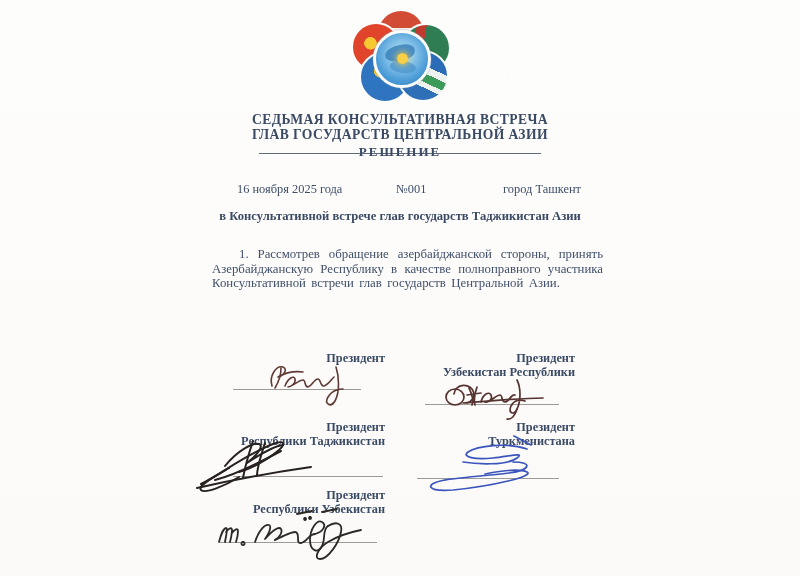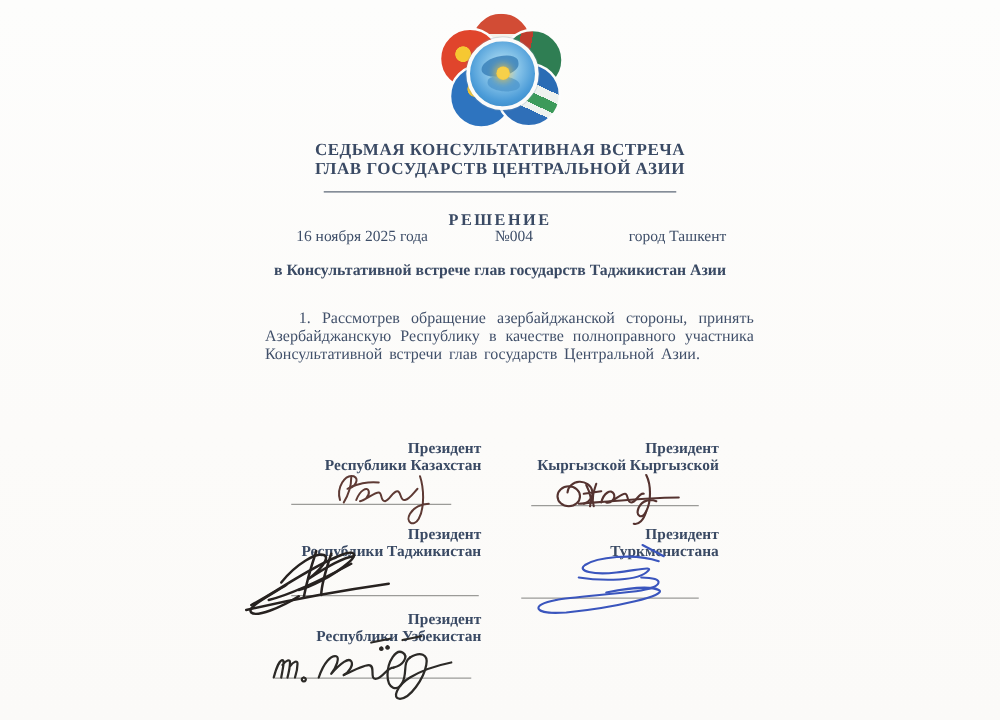--- a/index.html
+++ b/index.html
@@ -34,21 +34,21 @@
     background:#4f97cd; border-radius:45% 55% 50% 50%; transform:rotate(6deg); opacity:.8; }
   .globe .sun { position:absolute; left:21px; top:20px; width:11px; height:11px;
     border-radius:50%; background:radial-gradient(circle,#f7d04a 0 55%, #edb92f 100%);
     box-shadow:0 0 5px 2px rgba(245,200,60,.55); }
 
   
   .title { position:absolute; top:112px; left:0; width:100%; text-align:center;
     font-weight:bold; font-size:13.6px; line-height:15.3px; letter-spacing:.4px; color:#3a4a64; }
   .hr-title { position:absolute; top:153px; left:259px; width:282px; height:0;
     border-top:1.2px solid #5d6878; }
-  .doc-type { position:absolute; top:168px; left:0; width:100%; text-align:center;
+  .doc-type { position:absolute; top:144px; left:0; width:100%; text-align:center;
     font-weight:bold; font-size:13px; letter-spacing:2px; color:#3a4a64; }
 
   
   .meta-row { position:absolute; top:182px; left:225px; width:391px; height:16px; font-size:12.4px; }
   .meta-date { position:absolute; left:12px; }
   .meta-num  { position:absolute; left:171px; }
   .meta-city { position:absolute; left:278px; }
 
   
   .subject { position:absolute; top:209px; left:0; width:100%; text-align:center;
@@ -88,51 +88,50 @@
 
     <div class="title">
       <div>СЕДЬМАЯ КОНСУЛЬТАТИВНАЯ ВСТРЕЧА</div>
       <div>ГЛАВ ГОСУДАРСТВ ЦЕНТРАЛЬНОЙ АЗИИ</div>
     </div>
     <div class="hr-title"></div>
     <div class="doc-type">РЕШЕНИЕ</div>
 
     <div class="meta-row">
       <span class="meta-date">16 ноября 2025 года</span>
-      <span class="meta-num">№004</span>
+      <span class="meta-num">№001</span>
       <span class="meta-city">город Ташкент</span>
     </div>
 
     <div class="subject">
       <div>в Консультативной встрече глав государств Таджикистан Азии</div>
     </div>
 
     <div class="body-text">
       <p>1. Рассмотрев обращение азербайджанской стороны, принять Азербайджанскую Республику в качестве полноправного участника Консультативной встречи глав государств Центральной Азии.</p>
     </div>
 
     <div class="sig-block r1 col-l">
       <div>Президент</div>
-      <div>Республики Казахстан</div>
       <div class="sig-area">
         <div class="sig-rule" style="left:24px; width:128px; top:23px;"></div>
         <svg class="sig-svg" style="left:48px; top:-6px;" width="112" height="52" viewBox="0 0 112 52">
           <g stroke-width="1.6" stroke="#5e3a34">
             <path d="M15 26 C12 16 19 5 26 7 C31 9 27 16 21 17 C28 13 38 11 46 12"></path>
             <path d="M24 8 C24 15 21 23 18 28"></path>
             <path d="M28 26 C31 18 37 15 38 19 C39 23 34 27 31 27 C36 26 42 20 46 20 C49 20 47 27 51 27 C55 26 57 19 61 19 C64 19 63 27 67 26 C71 25 74 20 77 17"></path>
             <path d="M79 7 C82 16 83 32 78 41 C74 48 67 44 71 37 C74 32 80 29 86 29"></path>
           </g>
         </svg>
       </div>
     </div>
 
     <div class="sig-block r1 col-r">
       <div>Президент</div>
-      <div>Кыргызской Кыргызской</div>
+      <div>Узбекистан Республики</div>
       <div class="sig-area">
         <div class="sig-rule" style="left:26px; width:134px; top:24px;"></div>
         <svg class="sig-svg" style="left:34px; top:-6px;" width="118" height="52" viewBox="0 0 118 52">
           <g stroke-width="1.7" stroke="#553330">
             <path d="M13 23 a9 8 0 1 0 18 0 a9 8 0 1 0 -18 0"></path>
             <path d="M21 20 a10 9 0 1 1 13 9"></path>
             <path d="M36 14 C39 20 41 26 39 31 M44 13 C42 19 40 25 42 31 M34 21 L48 19"></path>
             <path d="M48 28 C50 20 56 17 58 21 C60 25 55 29 52 28 C58 28 63 21 67 21 C70 21 68 28 72 28 C76 28 78 20 82 21"></path>
             <path d="M84 6 C88 14 88 27 84 35 C81 42 75 39 78 32 C81 26 87 25 92 27"></path>
             <path d="M84 35 C82 42 78 46 74 45"></path>

